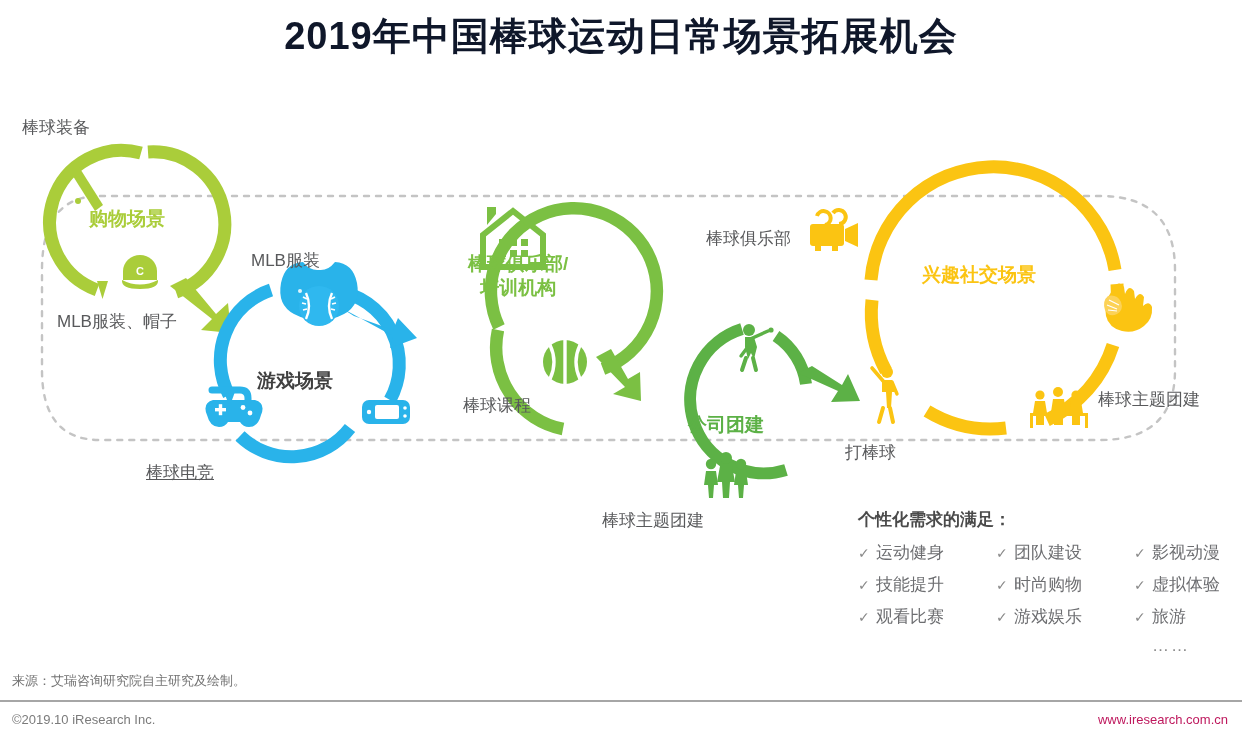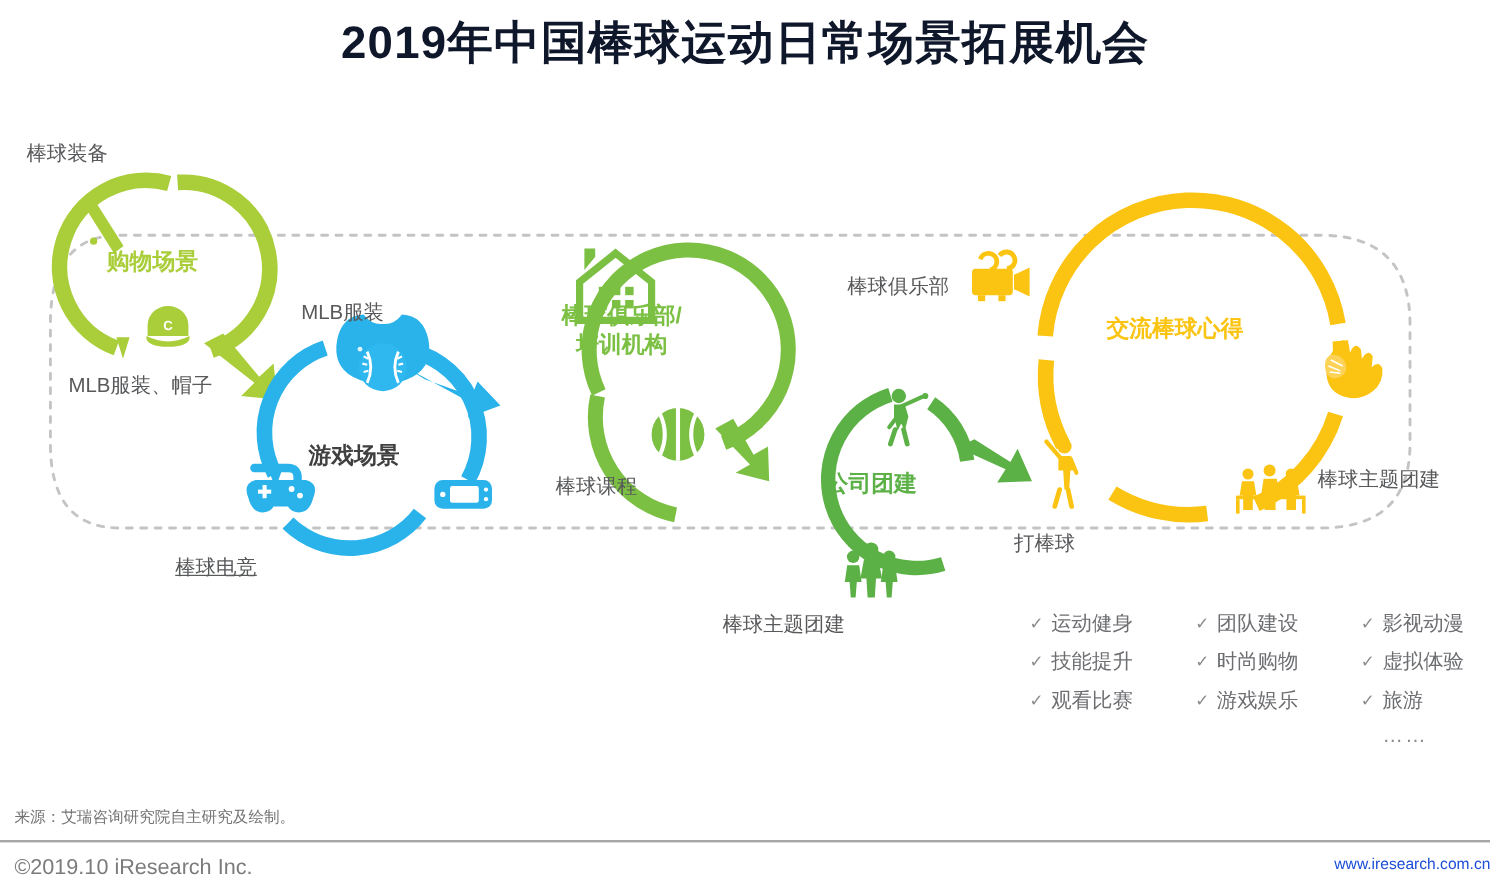--- a/index.html
+++ b/index.html
@@ -115,29 +115,29 @@
     left: 0;
     top: 700px;
     width: 1242px;
     height: 2px;
     background: #a6a6a6;
   }
   #footer-left {
     position: absolute;
     left: 12px;
     top: 712px;
-    font-size: 18px;
+    font-size: 13px;
     color: #7b7b7b;
   }
   #footer-right {
     position: absolute;
-    right: 0;
+    right: 14px;
     top: 712px;
     font-size: 13px;
-    color: #1d4ed8;
+    color: #be185d;
   }
 </style>
 </head>
 <body>
 
 <div id="page-title">2019年中国棒球运动日常场景拓展机会</div>
 
 <svg id="diagram-canvas" viewBox="0 0 1242 747">
   <defs>
 
@@ -319,43 +319,44 @@
 
 <div class="scene-title scene-shop" style="left:89px; top:207px;">购物场景</div>
 
 <div class="scene-title scene-game" style="left:257px; top:369px;">游戏场景</div>
 
 <div class="scene-title scene-club" style="left:468px; top:252px; text-align:center;">
   <div>棒球俱乐部/</div>
   <div>培训机构</div>
 </div>
 
-<div class="scene-title scene-team" style="left:688px; top:392px;">公司团建</div>
-
-<div class="scene-title scene-social" style="left:922px; top:263px;">交流棒球心得</div>
+<div class="scene-title scene-team" style="left:688px; top:413px;">公司团建</div>
+
+<div class="scene-title scene-social" style="left:922px; top:263px;">兴趣社交场景</div>
 
 <div class="lbl" style="left:22px; top:117px;">棒球装备</div>
 
 <div class="lbl" style="left:57px; top:311px;">MLB服装、帽子</div>
 
 <div class="lbl" style="left:251px; top:250px;">MLB服装</div>
 
 <div class="lbl" style="left:146px; top:462px;text-decoration:underline;">棒球电竞</div>
 
 <div class="lbl" style="left:463px; top:395px;">棒球课程</div>
 
 <div class="lbl" style="left:602px; top:510px;">棒球主题团建</div>
 
 <div class="lbl" style="left:706px; top:228px;">棒球俱乐部</div>
 
 <div class="lbl" style="left:845px; top:442px;">打棒球</div>
 
 <div class="lbl" style="left:1098px; top:389px;">棒球主题团建</div>
 
 <div id="needs-block">
+  <div id="needs-heading">个性化需求的满足：</div>
   <div class="needs-grid">
     <div class="need-item">
       <span class="need-check">✓</span>
       <span>运动健身</span>
     </div>
     <div class="need-item">
       <span class="need-check">✓</span>
       <span>团队建设</span>
     </div>
     <div class="need-item">

